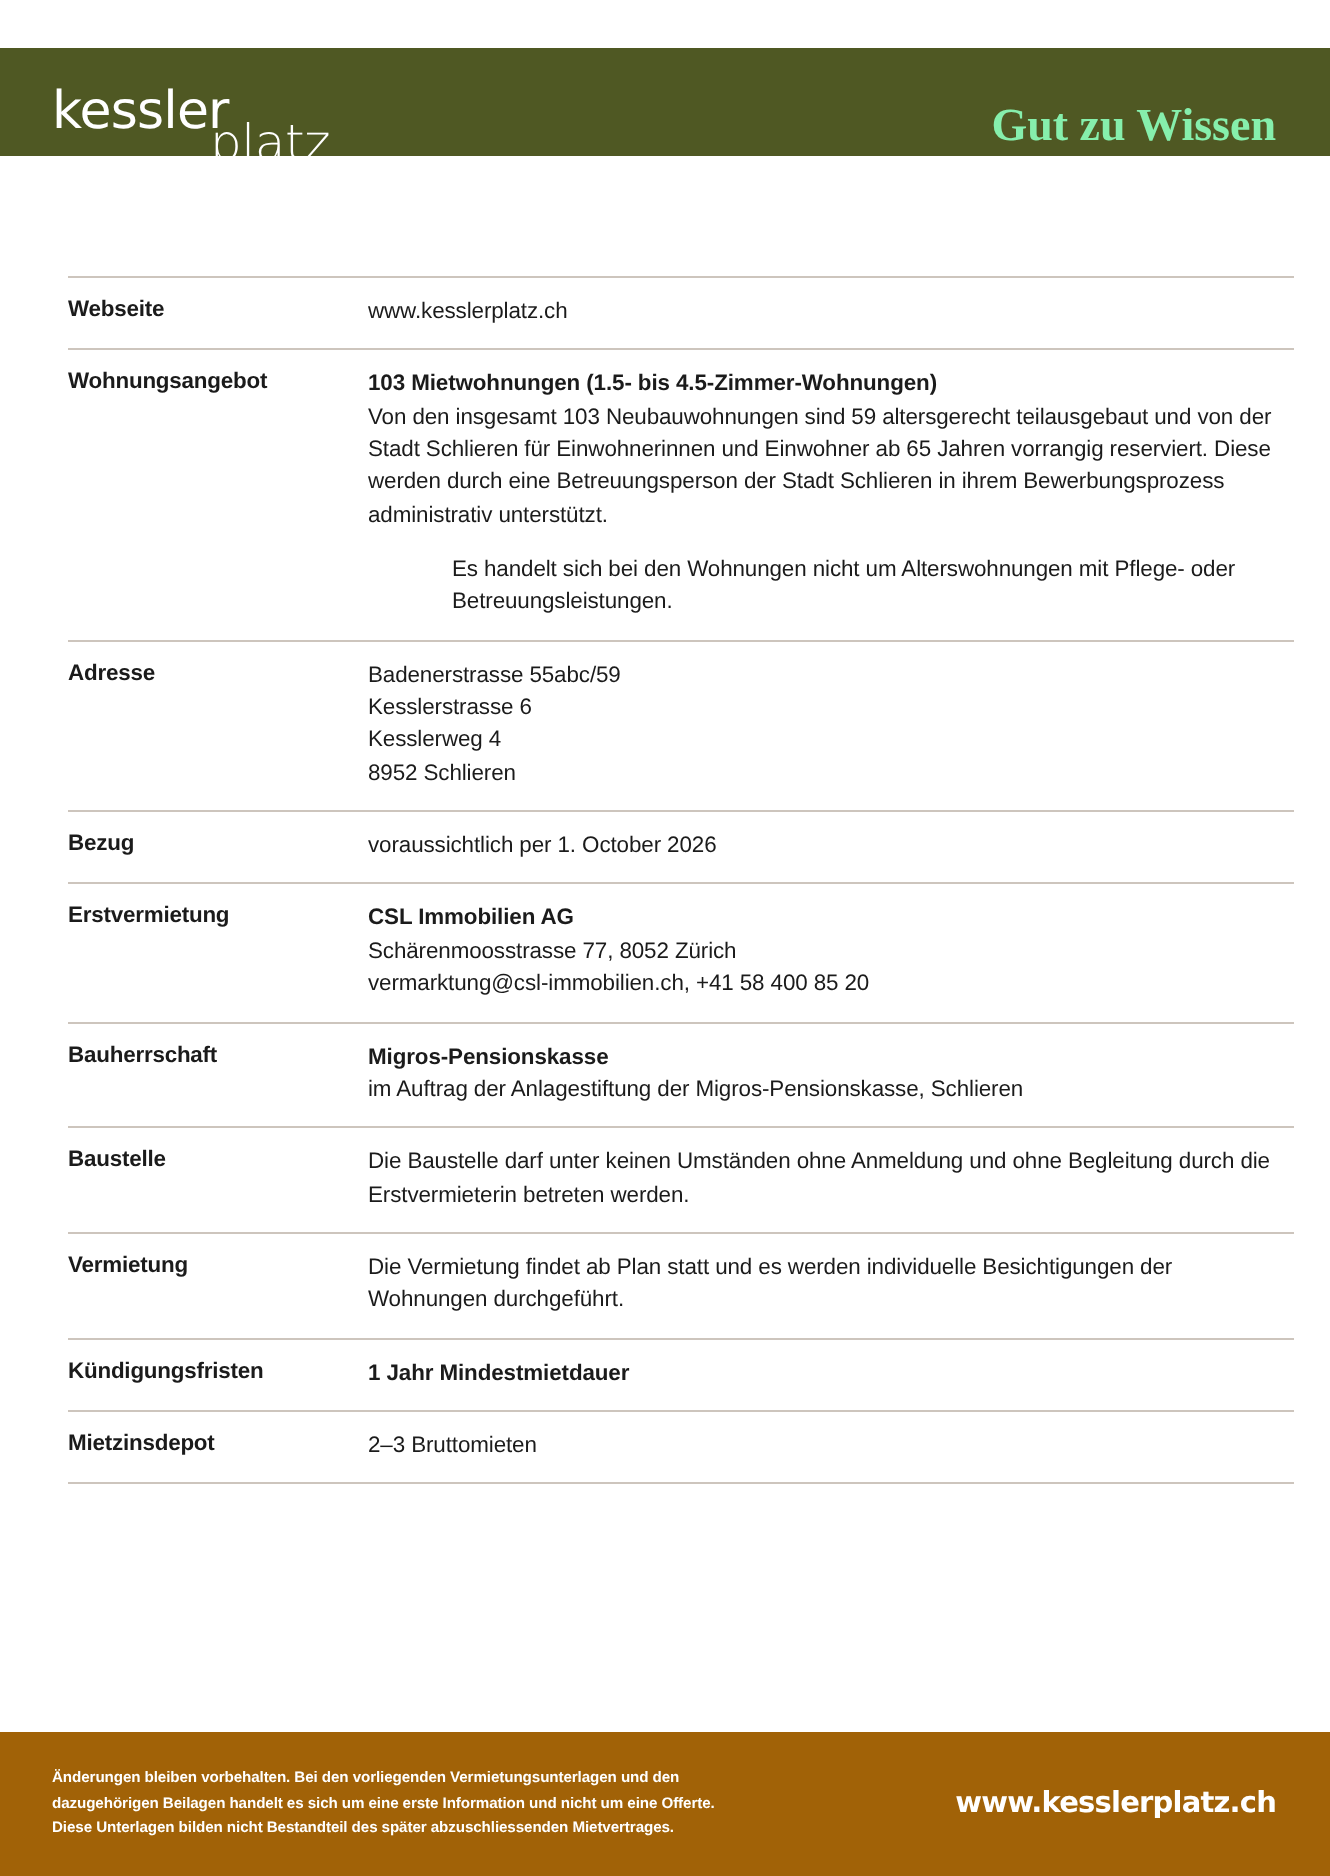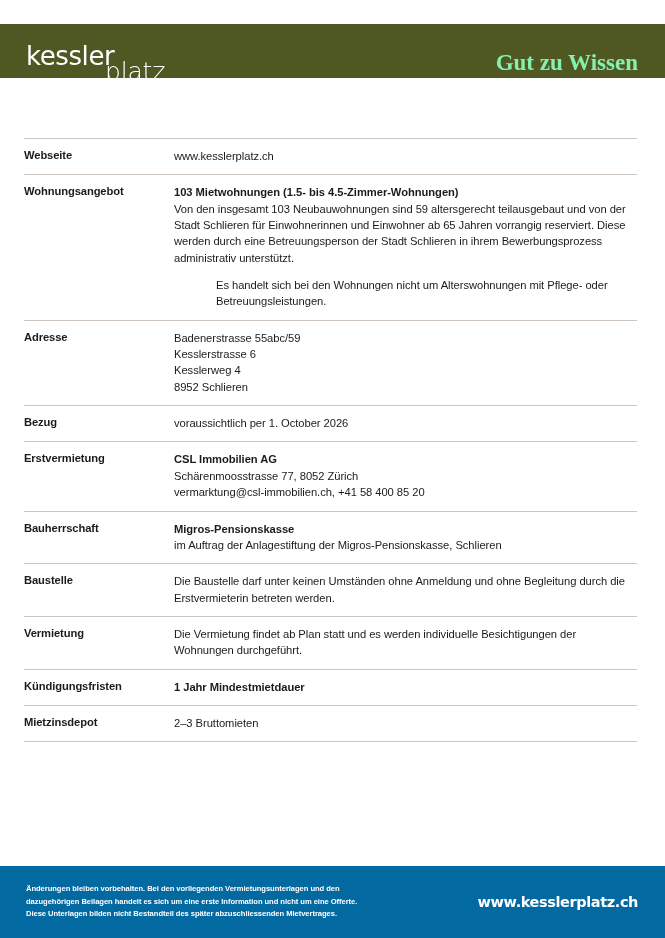--- a/index.html
+++ b/index.html
@@ -73,21 +73,21 @@
   .sheet {
     position: absolute;
     top: 78px;
     left: 0;
     width: 665px;
     height: 788px;
     background: #ffffff;
   }
   .info-table {
     position: absolute;
-    left: 24px;
+    left: 34px;
     top: 60px;
     width: 613px;
   }
   .row {
     display: flex;
     align-items: flex-start;
     border-top: 1px solid #cdc5bd;
     padding: 9px 0 10px 0;
   }
   .row:last-child {
@@ -114,21 +114,21 @@
   .val-para { display: block; }
   .val-para + .val-para { margin-top: 11px; margin-left: 42px; }
 
   
   .footer {
     position: absolute;
     left: 0;
     top: 866px;
     width: 665px;
     height: 72px;
-    background: #0369a1;
+    background: #a16207;
     display: flex;
     align-items: center;
     justify-content: space-between;
     box-sizing: border-box;
     padding: 0 27px 0 26px;
   }
   .footer-note {
     font-size: 7.6px;
     line-height: 1.68;
     color: #ffffff;

